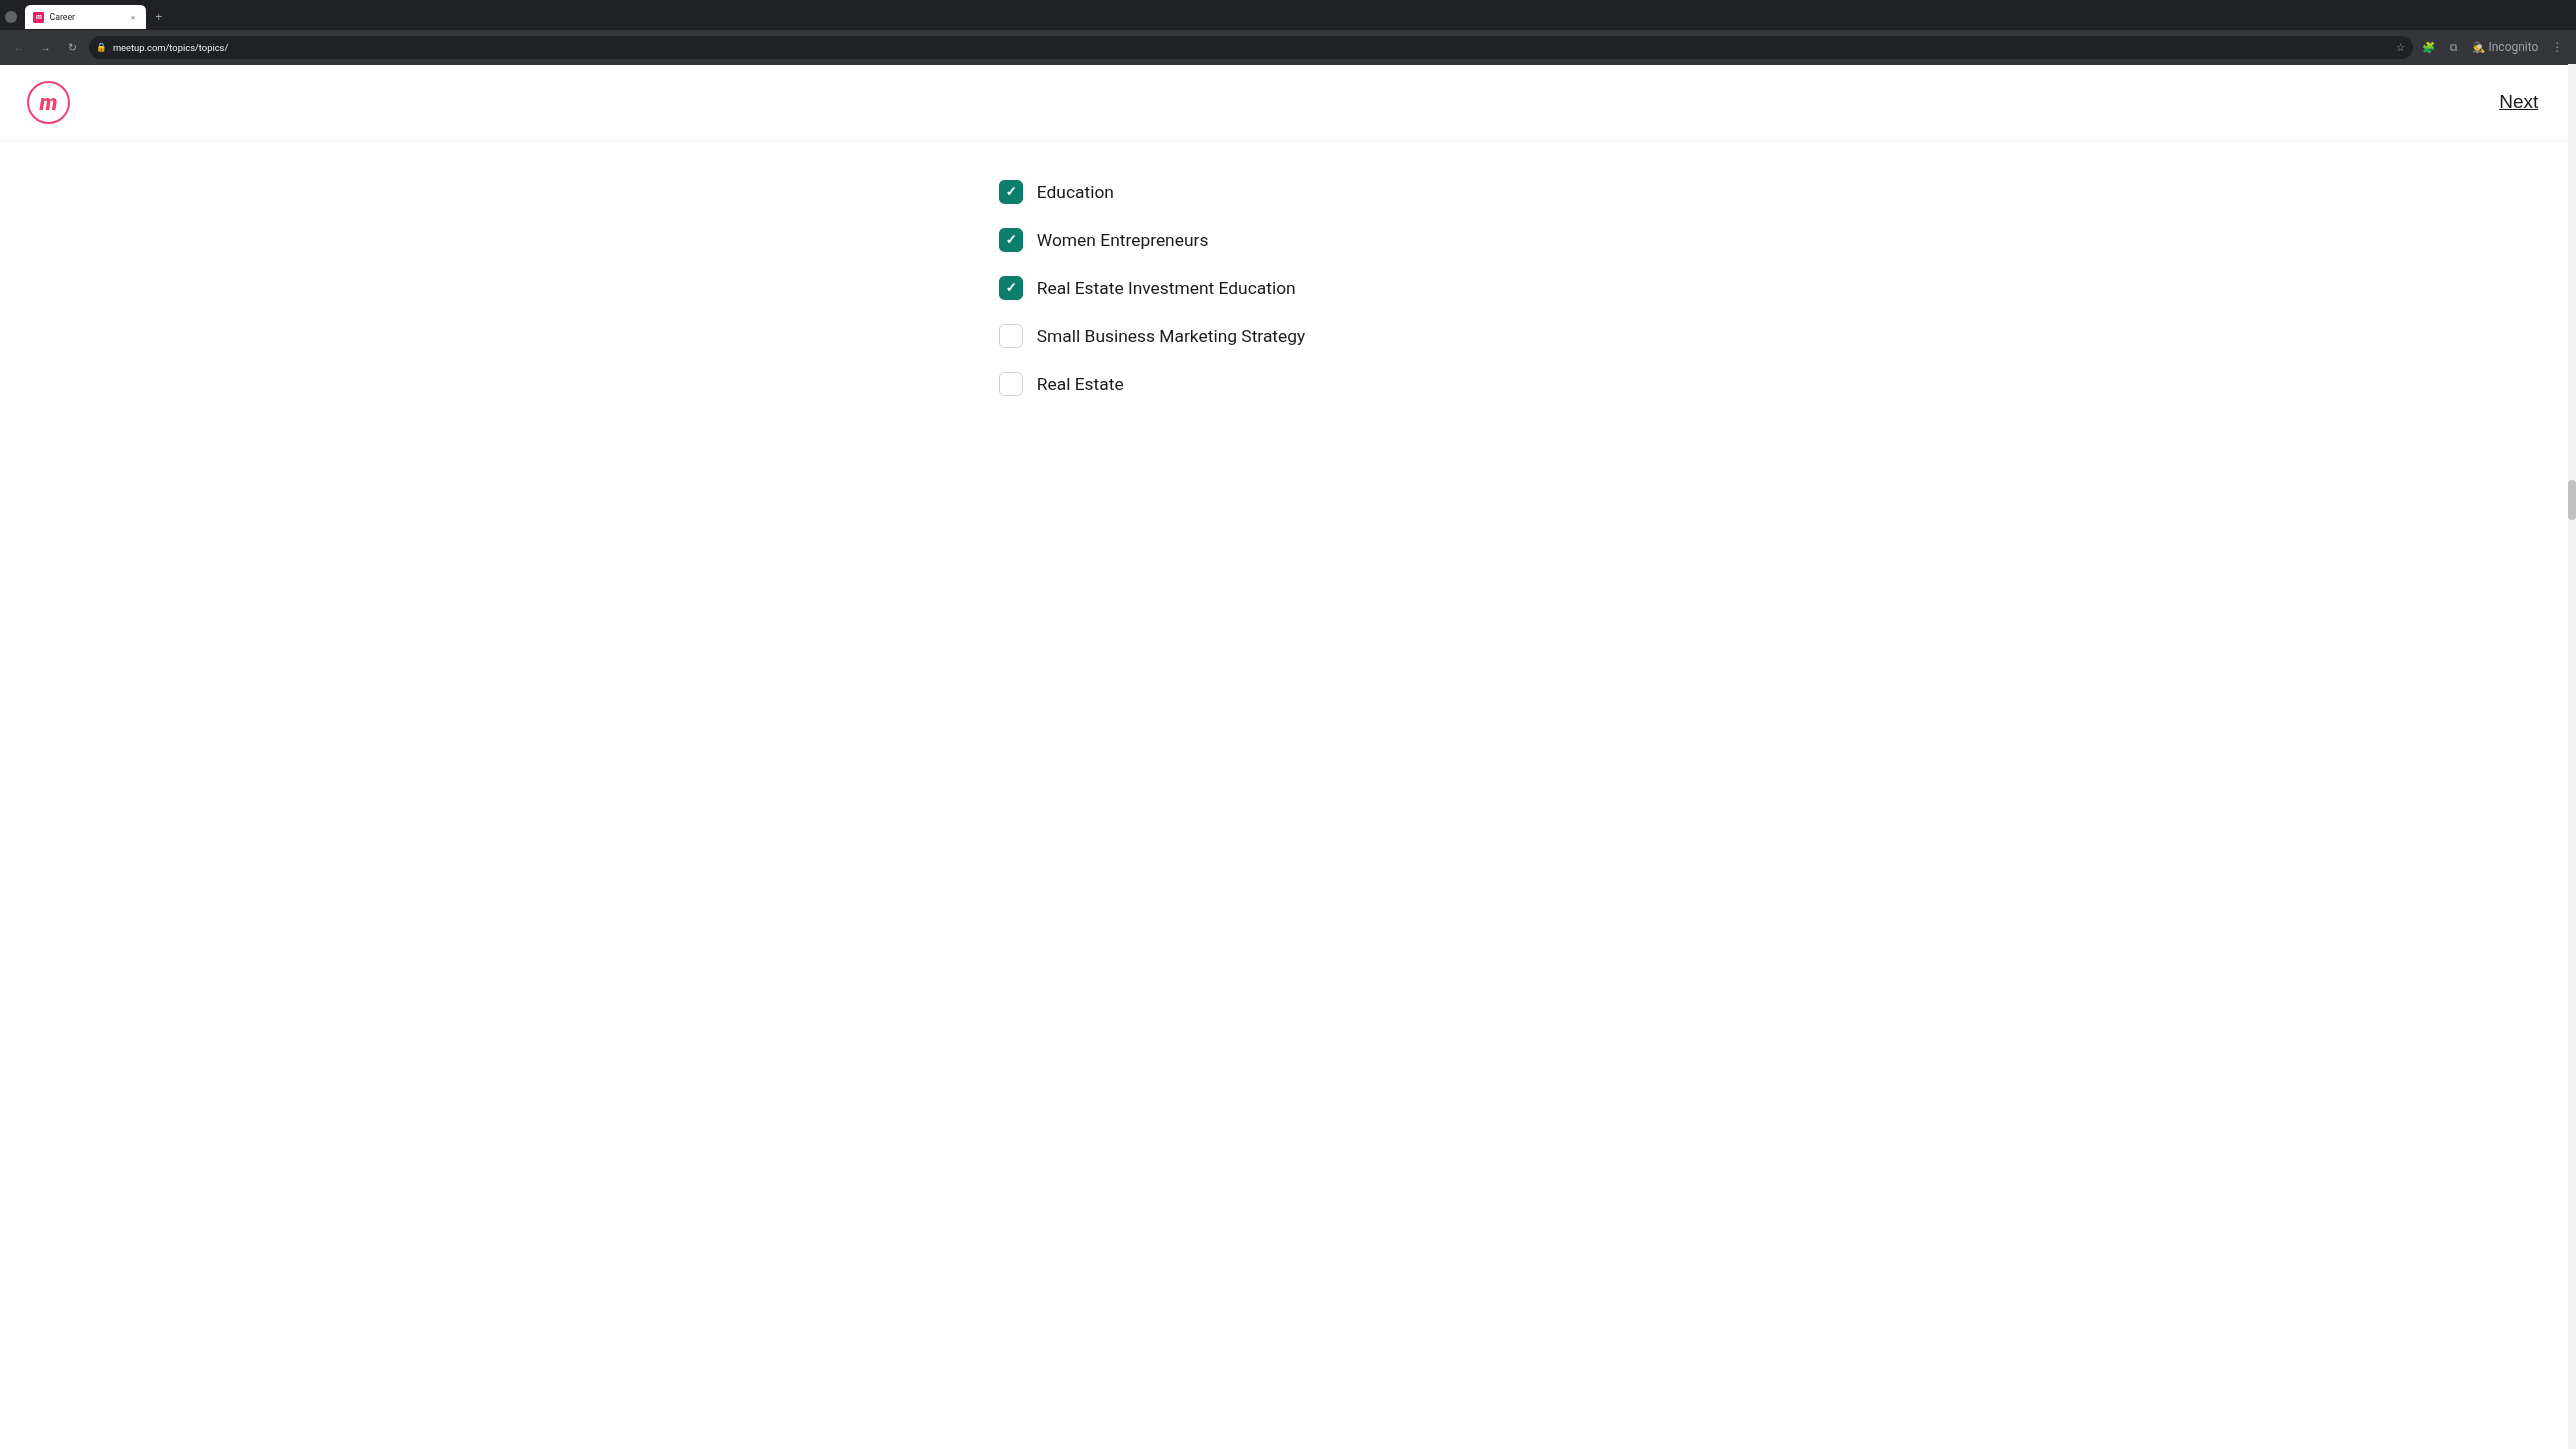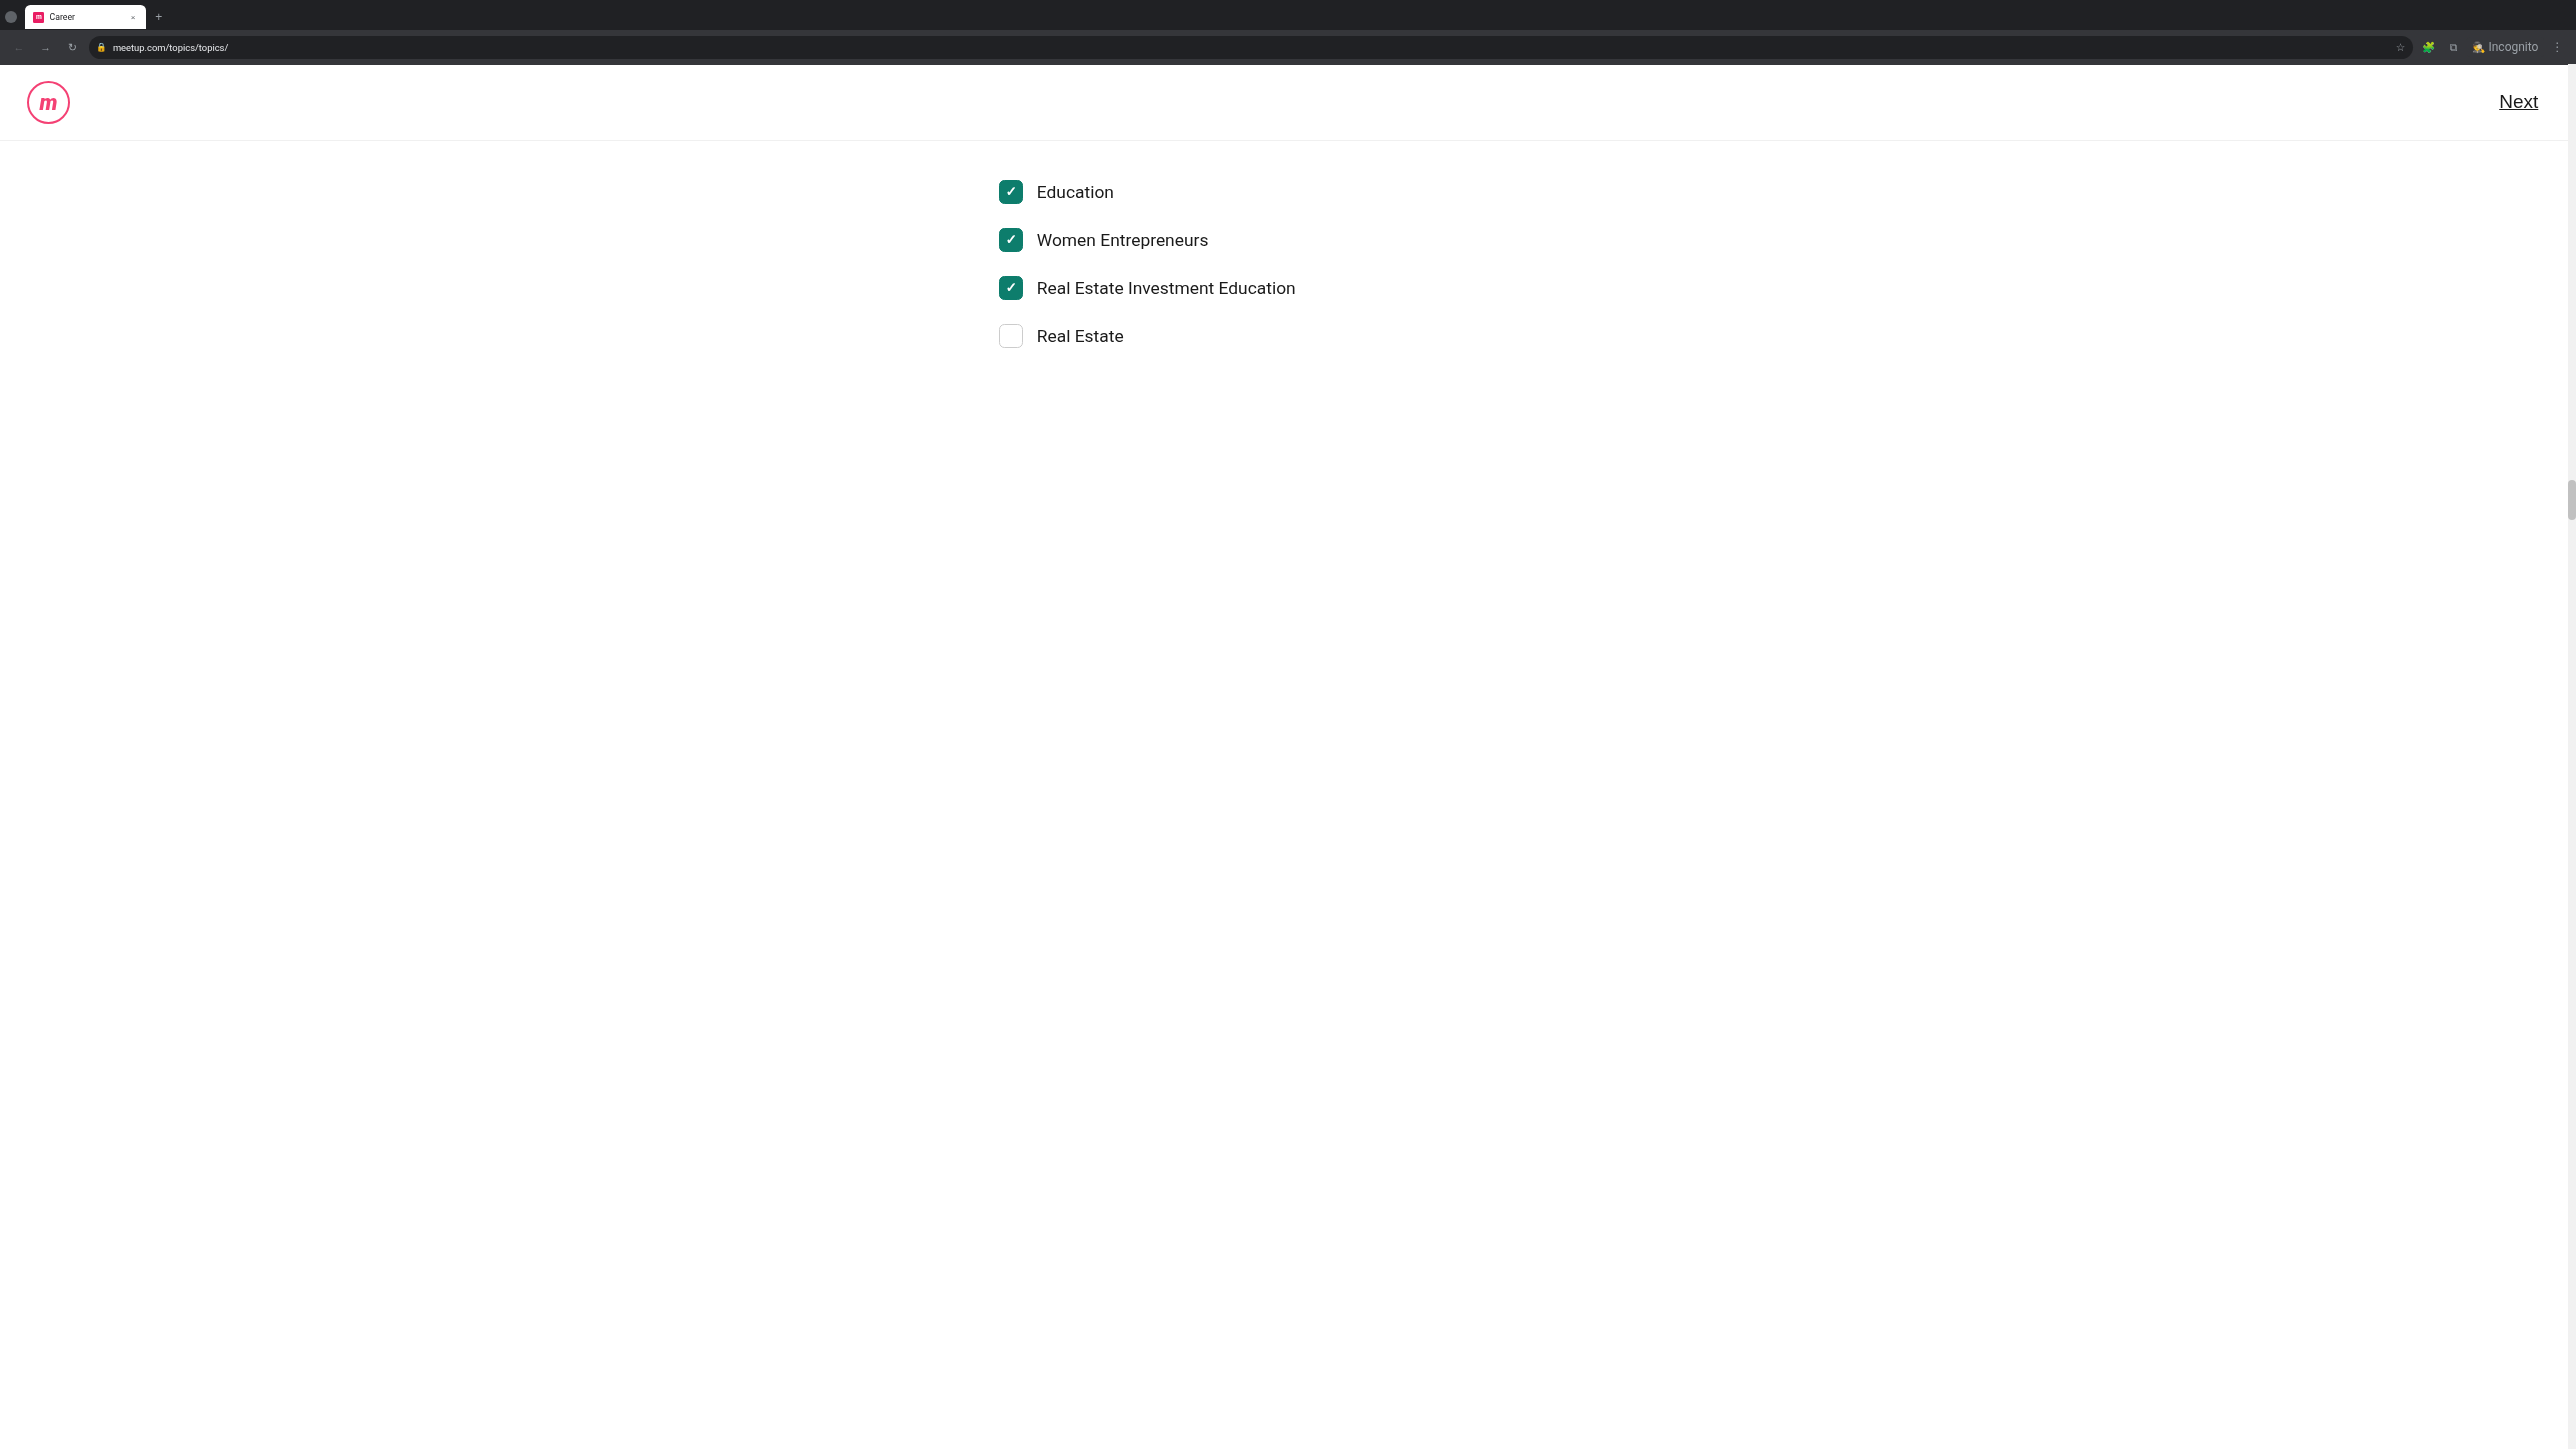--- a/index.html
+++ b/index.html
@@ -441,20 +441,24 @@
           <span class="topic-label">Women Entrepreneurs</span>
         </div>
         <div class="topic-item">
           <div class="checkbox checked">
             <span class="checkbox-check">✓</span>
           </div>
           <span class="topic-label">Real Estate Investment Education</span>
         </div>
         <div class="topic-item">
           <div class="checkbox unchecked"></div>
+          <span class="topic-label">Small Business Marketing Strategy</span>
+        </div>
+        <div class="topic-item">
+          <div class="checkbox unchecked"></div>
           <span class="topic-label">Real Estate</span>
         </div>
       </div>
 
   </div>
 </div>
 
 <div class="scrollbar">
   <div class="scrollbar-thumb"></div>
 </div>

